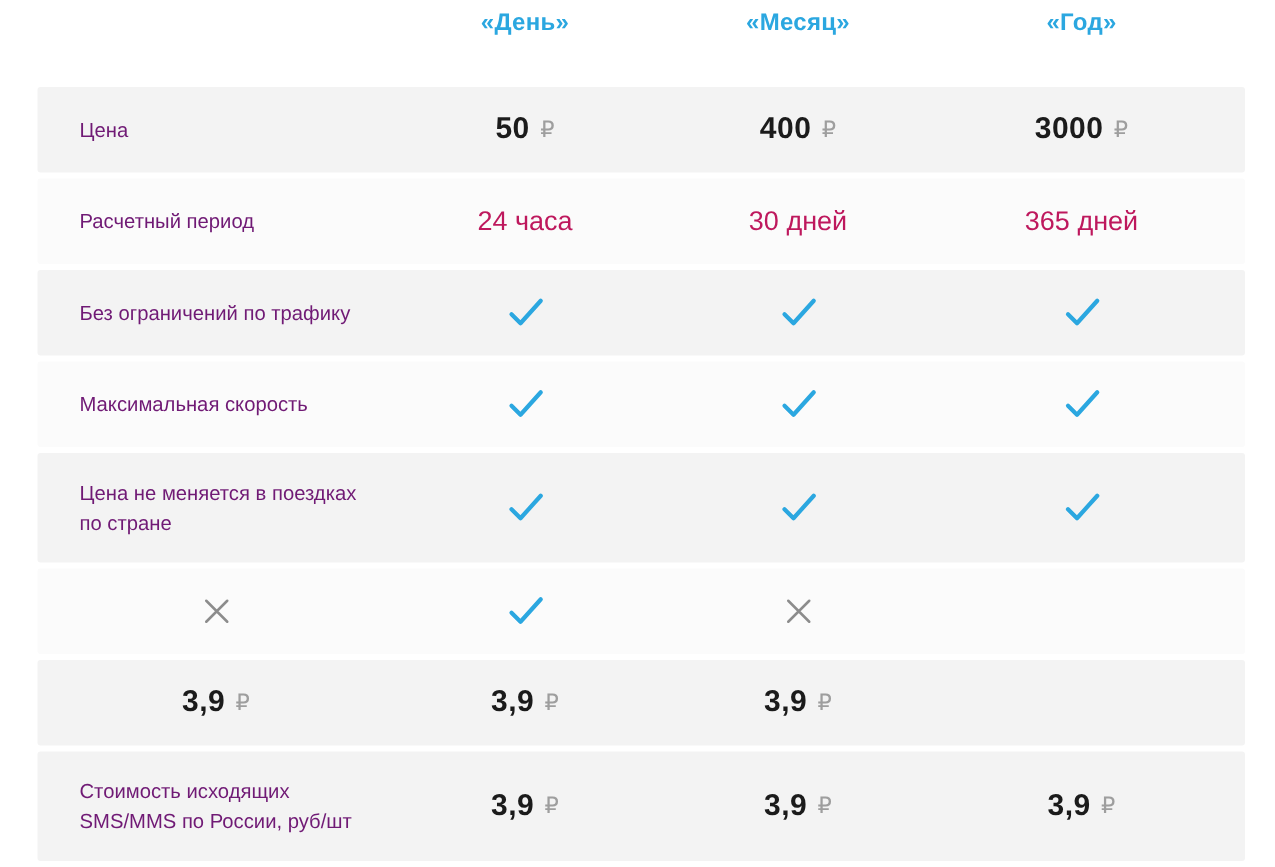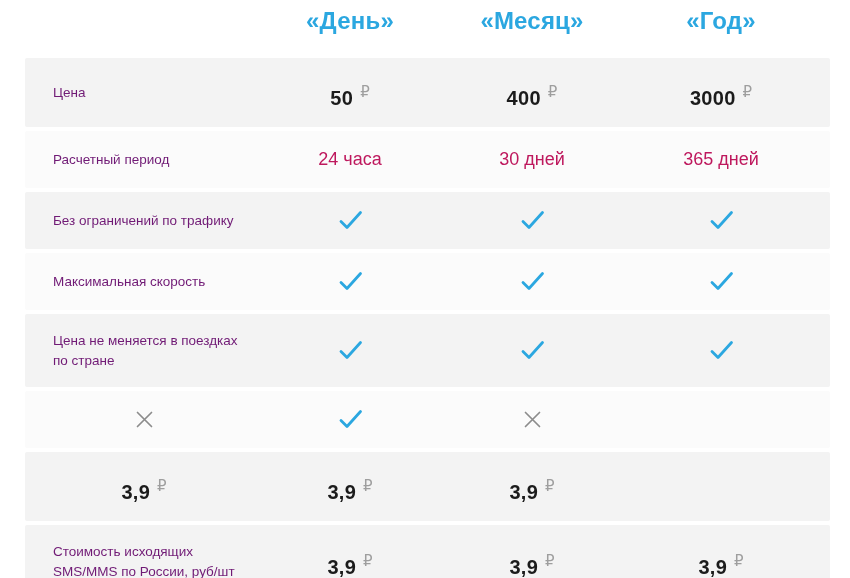--- a/index.html
+++ b/index.html
@@ -15,21 +15,21 @@
     grid-template-columns:238px 174px 190px 188px;
     box-sizing:border-box;
   }
   .header-row{
     height:58px;
     padding-top:7px;
     align-items:flex-start;
   }
   .col-header{
     text-align:center;
-    font-size:24px;
+    font-size:16px;
     font-weight:700;
     letter-spacing:.2px;
     color:var(--accent,#2ba7e0);
   }
   .row{
     margin-bottom:4px;
     align-items:center;
     padding:17px 0;
     min-height:57px;
     border-radius:2px;
@@ -47,21 +47,20 @@
     display:flex;
     justify-content:center;
     align-items:center;
     gap:7px;
   }
   .num{
     font-size:20px;
     font-weight:700;
     color:#1b1b1b;
     letter-spacing:.3px;
-    margin-top:12px;
   }
   .txt{
     font-size:18px;
     color:#be185d;
   }
   .rub{
     font-size:15px;
     color:#9e9e9e;
     font-family:"DejaVu Sans","Liberation Sans",sans-serif;
     position:relative;

